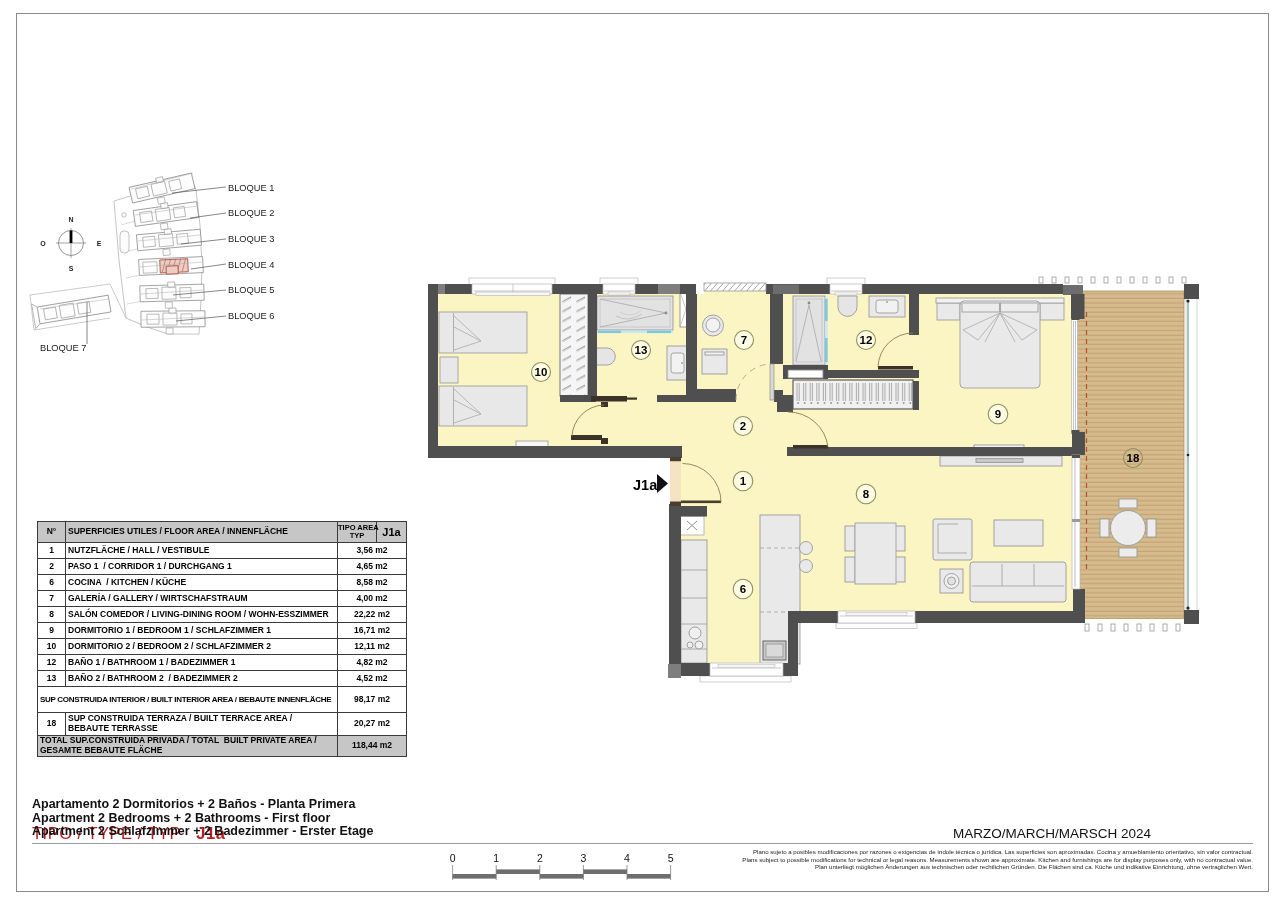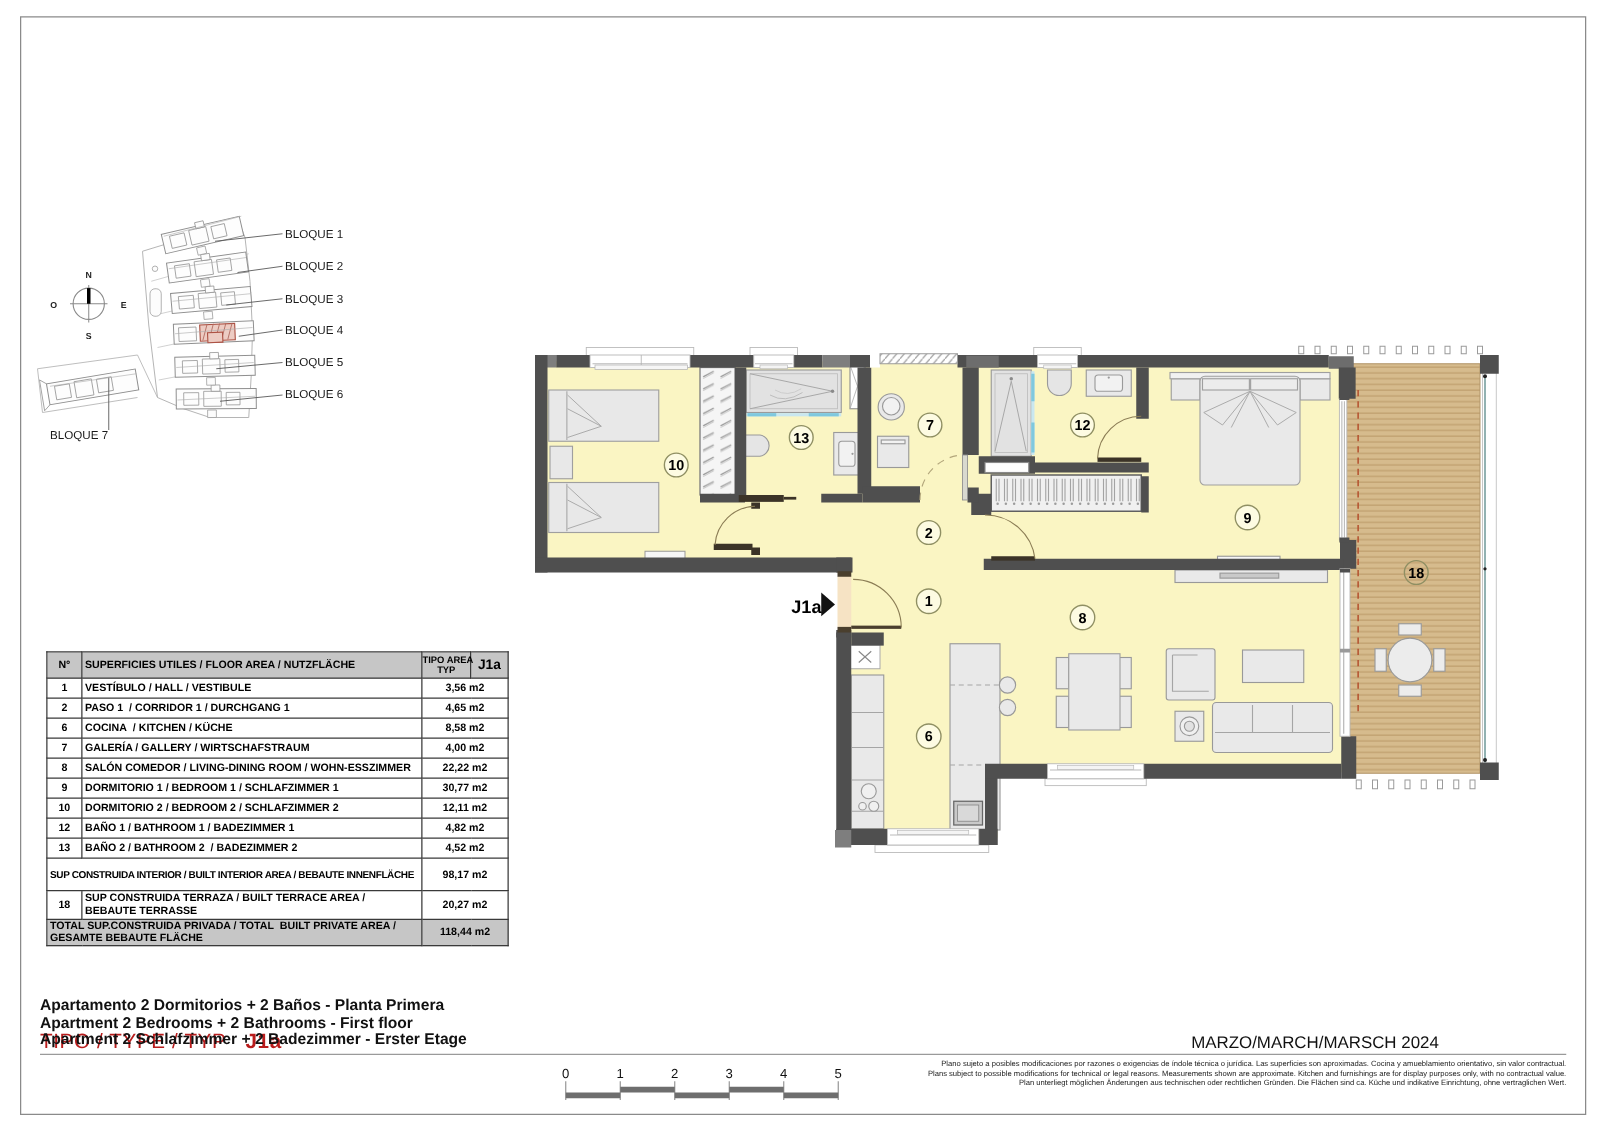--- a/index.html
+++ b/index.html
@@ -635,27 +635,27 @@
 <table id="areatable">
 <colgroup>
         <col style="width:28px">
         <col style="width:272px">
         <col style="width:39px">
         <col style="width:30px">
       </colgroup>
 <tbody>
         <tr class="gr" style="height:21px">
           <td class="c">N°</td>
-          <td>SUPERFICIES UTILES / FLOOR AREA / NUTZFLÄCHE</td>
+          <td>SUPERFICIES UTILES / FLOOR AREA / INNENFLÄCHE</td>
           <td class="c" style="font-size:7.5px;line-height:1.05"><span style="white-space:nowrap">TIPO AREA</span><br>TYP</td>
           <td class="c" style="font-size:11px">J1a</td>
         </tr>
 <tr style="height:16px">
           <td class="c">1</td>
-          <td>VESTÍBULO / HALL / VESTIBULE</td>
+          <td>NUTZFLÄCHE / HALL / VESTIBULE</td>
           <td class="c" colspan="2">3,56 m2</td>
         </tr>
 <tr style="height:16px">
           <td class="c">2</td>
           <td>PASO 1&nbsp; / CORRIDOR 1 / DURCHGANG 1</td>
           <td class="c" colspan="2">4,65 m2</td>
         </tr>
 <tr style="height:16px">
           <td class="c">6</td>
           <td>COCINA&nbsp; / KITCHEN / KÜCHE</td>
@@ -667,21 +667,21 @@
           <td class="c" colspan="2">4,00 m2</td>
         </tr>
 <tr style="height:16px">
           <td class="c">8</td>
           <td>SALÓN COMEDOR / LIVING-DINING ROOM / WOHN-ESSZIMMER</td>
           <td class="c" colspan="2">22,22 m2</td>
         </tr>
 <tr style="height:16px">
           <td class="c">9</td>
           <td>DORMITORIO 1 / BEDROOM 1 / SCHLAFZIMMER 1</td>
-          <td class="c" colspan="2">30,77 m2</td>
+          <td class="c" colspan="2">16,71 m2</td>
         </tr>
 <tr style="height:16px">
           <td class="c">10</td>
           <td>DORMITORIO 2 / BEDROOM 2 / SCHLAFZIMMER 2</td>
           <td class="c" colspan="2">12,11 m2</td>
         </tr>
 <tr style="height:16px">
           <td class="c">12</td>
           <td>BAÑO 1 / BATHROOM 1 / BADEZIMMER 1</td>
           <td class="c" colspan="2">4,82 m2</td>

